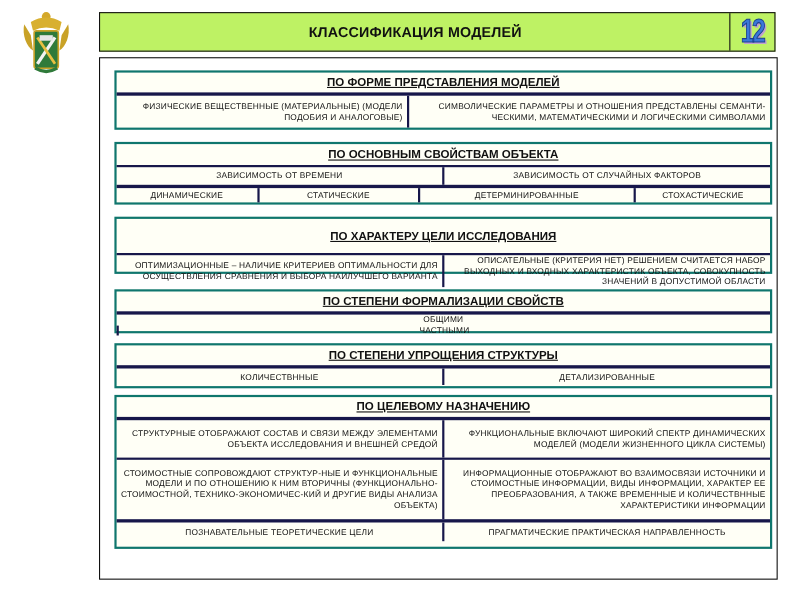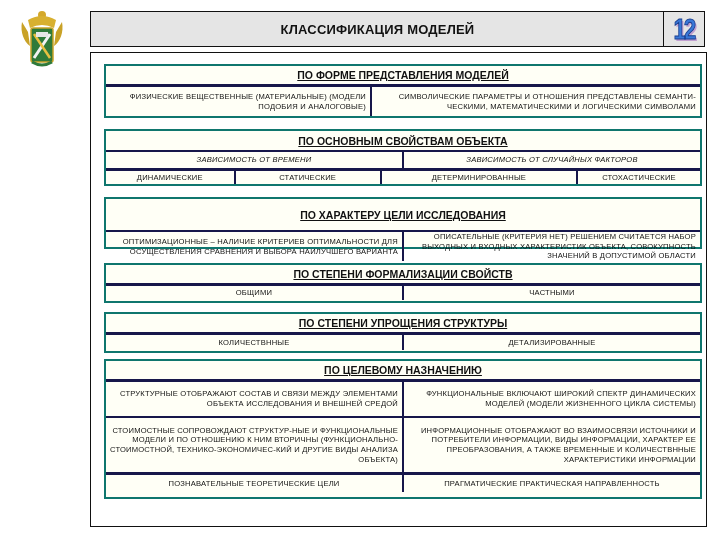--- a/index.html
+++ b/index.html
@@ -1,20 +1,20 @@
 <!DOCTYPE html>
 <html><head>
 <meta charset="utf-8">
 <style>
   html, body { margin:0; padding:0; }
   body { width:720px; height:540px; background:#ffffff; position:relative; overflow:hidden;
          font-family:"Liberation Sans", sans-serif; color:#111; }
   .emblem { position:absolute; left:18px; top:8px; width:48px; height:62px; }
   .header-box { position:absolute; left:90px; top:11px; width:615px; height:36px;
-                border:1px solid #111; box-sizing:border-box; background:#e5e5e5; }
+                border:1px solid #111; box-sizing:border-box; background:#bef264; }
   .header-title { position:absolute; left:0; right:40px; top:0; bottom:0; display:flex;
                   align-items:center; justify-content:center; font-size:13px; font-weight:bold; letter-spacing:0.2px; }
   .badge-wrap { position:absolute; right:0; top:0; width:40px; height:100%; border-left:1px solid #111;
                 display:flex; align-items:center; justify-content:center; }
   .badge { font-family:"Liberation Sans", sans-serif; font-weight:bold; font-size:30px; line-height:30px;
            color:#3a78d8; -webkit-text-stroke:1px #1a3f8f; text-shadow:2px 2px 0 #c0a0d0; letter-spacing:-3px;
            transform:scaleX(0.75); }
   .main-frame { position:absolute; left:90px; top:52px; width:617px; height:475px;
                 border:1px solid #111; box-sizing:border-box; background:#fff; }
   .section { position:absolute; left:104px; width:598px; border:2px solid #0f766e; box-sizing:border-box;
@@ -56,21 +56,21 @@
 <div class="section" style="top:64px;height:54px;">
   <div class="sec-head" style="height:21px;">ПО ФОРМЕ ПРЕДСТАВЛЕНИЯ МОДЕЛЕЙ</div>
   <div class="row" style="height:29px;">
     <div class="cell">ФИЗИЧЕСКИЕ ВЕЩЕСТВЕННЫЕ (МАТЕРИАЛЬНЫЕ) (МОДЕЛИ ПОДОБИЯ И АНАЛОГОВЫЕ)</div>
     <div class="cell" style="flex:1.25;">СИМВОЛИЧЕСКИЕ ПАРАМЕТРЫ И ОТНОШЕНИЯ ПРЕДСТАВЛЕНЫ СЕМАНТИ-ЧЕСКИМИ, МАТЕМАТИЧЕСКИМИ И ЛОГИЧЕСКИМИ СИМВОЛАМИ</div>
   </div>
 </div>
 
 <div class="section" style="top:129px;height:57px;">
   <div class="sec-head" style="height:21px;border-bottom-width:2px;">ПО ОСНОВНЫМ СВОЙСТВАМ ОБЪЕКТА</div>
-  <div class="row" style="height:16px;font-style:italic;">
+  <div class="row" style="height:16px;">
     <div class="cell">ЗАВИСИМОСТЬ ОТ ВРЕМЕНИ</div>
     <div class="cell">ЗАВИСИМОСТЬ ОТ СЛУЧАЙНЫХ ФАКТОРОВ</div>
   </div>
   <div class="row" style="height:16px;border-top-width:3px;">
     <div class="cell" style="flex:0.86;">ДИНАМИЧЕСКИЕ</div>
     <div class="cell" style="flex:0.98;">СТАТИЧЕСКИЕ</div>
     <div class="cell" style="flex:1.34;">ДЕТЕРМИНИРОВАННЫЕ</div>
     <div class="cell" style="flex:0.82;">СТОХАСТИЧЕСКИЕ</div>
   </div>
 </div>
@@ -78,21 +78,21 @@
 <div class="section" style="top:197px;height:52px;">
   <div class="sec-head" style="height:33px;border-bottom-width:2px;">ПО ХАРАКТЕРУ ЦЕЛИ ИССЛЕДОВАНИЯ</div>
   <div class="row" style="height:29px;">
     <div class="cell">ОПТИМИЗАЦИОННЫЕ – НАЛИЧИЕ КРИТЕРИЕВ ОПТИМАЛЬНОСТИ ДЛЯ ОСУЩЕСТВЛЕНИЯ СРАВНЕНИЯ И ВЫБОРА НАИЛУЧШЕГО ВАРИАНТА</div>
     <div class="cell">ОПИСАТЕЛЬНЫЕ (КРИТЕРИЯ НЕТ) РЕШЕНИЕМ СЧИТАЕТСЯ НАБОР ВЫХОДНЫХ И ВХОДНЫХ ХАРАКТЕРИСТИК ОБЪЕКТА, СОВОКУПНОСТЬ ЗНАЧЕНИЙ В ДОПУСТИМОЙ ОБЛАСТИ</div>
   </div>
 </div>
 
 <div class="section" style="top:263px;height:40px;">
   <div class="sec-head" style="height:21px;">ПО СТЕПЕНИ ФОРМАЛИЗАЦИИ СВОЙСТВ</div>
-  <div class="row" style="height:14px;">
+  <div class="row" style="height:14px;flex-direction:column;">
     <div class="cell">ОБЩИМИ</div>
     <div class="cell">ЧАСТНЫМИ</div>
   </div>
 </div>
 
 <div class="section" style="top:312px;height:41px;">
   <div class="sec-head" style="height:21px;">ПО СТЕПЕНИ УПРОЩЕНИЯ СТРУКТУРЫ</div>
   <div class="row" style="height:15px;">
     <div class="cell">КОЛИЧЕСТВННЫЕ</div>
     <div class="cell">ДЕТАЛИЗИРОВАННЫЕ</div>
@@ -100,19 +100,19 @@
 </div>
 
 <div class="section" style="top:359px;height:140px;">
   <div class="sec-head" style="height:21px;">ПО ЦЕЛЕВОМУ НАЗНАЧЕНИЮ</div>
   <div class="row" style="height:34px;">
     <div class="cell">СТРУКТУРНЫЕ ОТОБРАЖАЮТ СОСТАВ И СВЯЗИ МЕЖДУ ЭЛЕМЕНТАМИ ОБЪЕКТА ИССЛЕДОВАНИЯ И ВНЕШНЕЙ СРЕДОЙ</div>
     <div class="cell">ФУНКЦИОНАЛЬНЫЕ ВКЛЮЧАЮТ ШИРОКИЙ СПЕКТР ДИНАМИЧЕСКИХ МОДЕЛЕЙ (МОДЕЛИ ЖИЗНЕННОГО ЦИКЛА СИСТЕМЫ)</div>
   </div>
   <div class="row" style="height:56px;">
     <div class="cell">СТОИМОСТНЫЕ СОПРОВОЖДАЮТ СТРУКТУР-НЫЕ И ФУНКЦИОНАЛЬНЫЕ МОДЕЛИ И ПО ОТНОШЕНИЮ К НИМ ВТОРИЧНЫ (ФУНКЦИОНАЛЬНО-СТОИМОСТНОЙ, ТЕХНИКО-ЭКОНОМИЧЕС-КИЙ И ДРУГИЕ ВИДЫ АНАЛИЗА ОБЪЕКТА)</div>
-    <div class="cell">ИНФОРМАЦИОННЫЕ ОТОБРАЖАЮТ ВО ВЗАИМОСВЯЗИ ИСТОЧНИКИ И ПОТРЕБИТЕЛИ ИНФОРМАЦИИ, ВИДЫ ИНФОРМАЦИИ, ХАРАКТЕР ЕЕ ПРЕОБРАЗОВАНИЯ, А ТАКЖЕ ВРЕМЕННЫЕ И КОЛИЧЕСТВННЫЕ ХАРАКТЕРИСТИКИ ИНФОРМАЦИИ</div>
+    <div class="cell">ИНФОРМАЦИОННЫЕ ОТОБРАЖАЮТ ВО ВЗАИМОСВЯЗИ ИСТОЧНИКИ И СТОИМОСТНЫЕ ИНФОРМАЦИИ, ВИДЫ ИНФОРМАЦИИ, ХАРАКТЕР ЕЕ ПРЕОБРАЗОВАНИЯ, А ТАКЖЕ ВРЕМЕННЫЕ И КОЛИЧЕСТВННЫЕ ХАРАКТЕРИСТИКИ ИНФОРМАЦИИ</div>
   </div>
   <div class="row" style="height:20px;border-top-width:3px;">
     <div class="cell">ПОЗНАВАТЕЛЬНЫЕ ТЕОРЕТИЧЕСКИЕ ЦЕЛИ</div>
     <div class="cell">ПРАГМАТИЧЕСКИЕ ПРАКТИЧЕСКАЯ НАПРАВЛЕННОСТЬ</div>
   </div>
 </div>
 
 </body></html>

